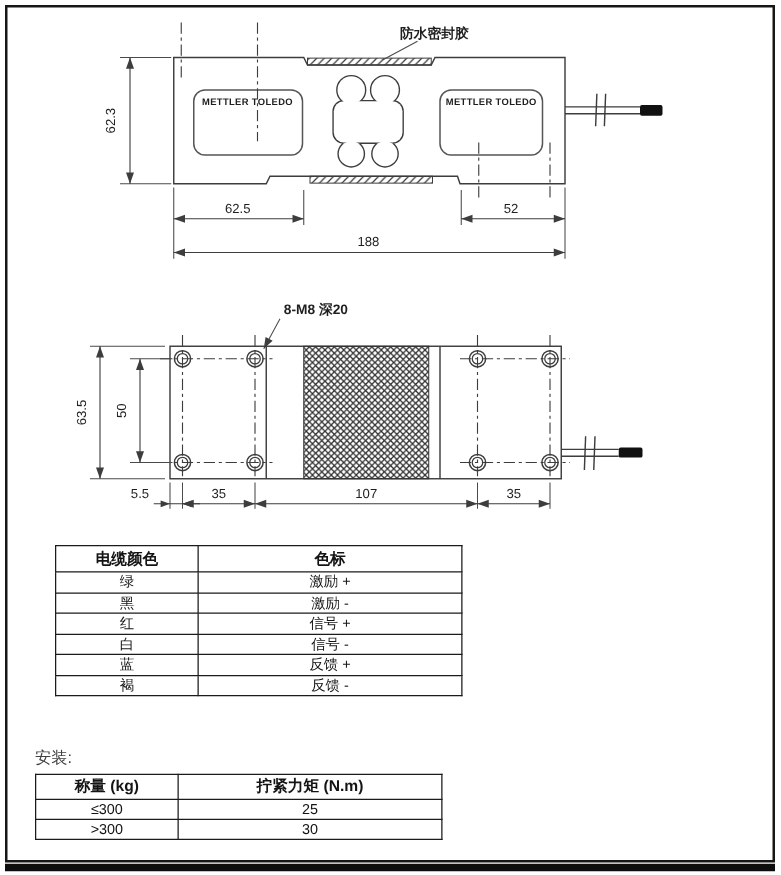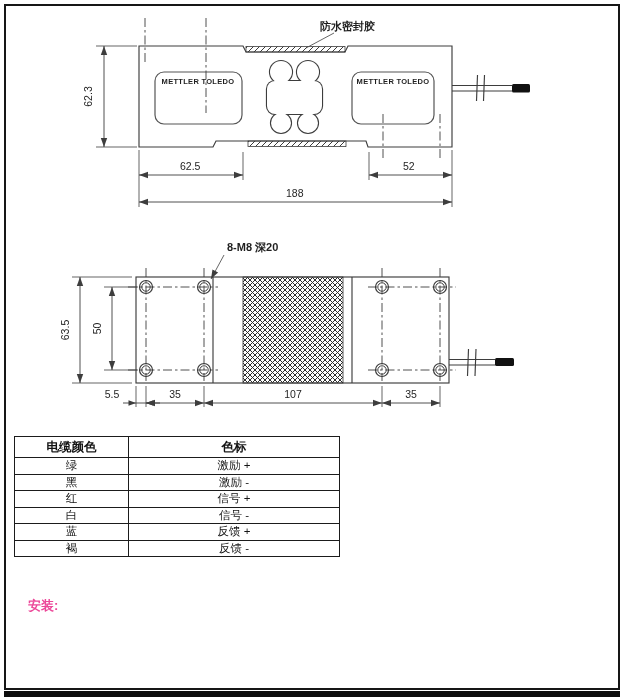--- a/index.html
+++ b/index.html
@@ -20,29 +20,29 @@
   .noarr{ stroke:#3d3d3d; stroke-width:0.9; fill:none; }
   text  { fill:#1f1f1f; }
   .dim  { font-size:10.5px; }
   .lbl  { font-size:11px; font-weight:600; }
   .brand{ font-size:7.5px; font-weight:600; letter-spacing:0.3px; text-anchor:middle; }
 
   
   table { position:absolute; border-collapse:collapse; color:#141414; background:#fff; }
   th,td { border:1.6px solid #1b1b1b; text-align:center; padding:0; vertical-align:middle; }
   th { font-weight:bold; }
-  .t1 { left:14px; top:436px;padding-left:48px; }
+  .t1 { left:44px; top:436px;padding-left:48px; }
   .t1 th { height:20px; font-size:12.5px; }
   .t1 td { height:15.5px; font-size:11.5px; }
   .t2 { left:28px; top:619px; }
   .t2 th { height:19px; font-size:12.5px; }
   .t2 td { height:15px;  font-size:11.5px; }
   .c1 { width:113px; }
   .c2 { width:210px; }
-  .install-title { position:absolute; left:28px; top:597px; font-size:13px; font-weight:bold; color:#ec4899; }
+  .install-title { position:absolute; left:28px; top:597px; font-size:13px; font-weight:normal; color:#404040; }
 </style>
 </head>
 <body>
 
 <div class="page">
   <div class="frame"></div>
 
   <svg class="drawing" width="625" height="430" viewBox="0 0 625 430">
     <defs>
       <marker id="arr" viewBox="0 0 10 8" refX="9.5" refY="4" markerWidth="10" markerHeight="8" markerUnits="userSpaceOnUse" orient="auto-start-reverse">
@@ -233,15 +233,33 @@
       </tr>
       <tr>
         <td>褐</td>
         <td>反馈 -</td>
       </tr>
     </tbody>
   </table>
 
   <div class="install-title">安装:</div>
 
+  <table class="t2">
+    <thead>
+      <tr>
+        <th class="c1">称量 (kg)</th>
+        <th class="c2">拧紧力矩 (N.m)</th>
+      </tr>
+    </thead>
+    <tbody>
+      <tr>
+        <td>≤300</td>
+        <td>25</td>
+      </tr>
+      <tr>
+        <td>&gt;300</td>
+        <td>30</td>
+      </tr>
+    </tbody>
+  </table>
 
   <div class="bottom-bar"></div>
 </div>
 
 </body></html>

